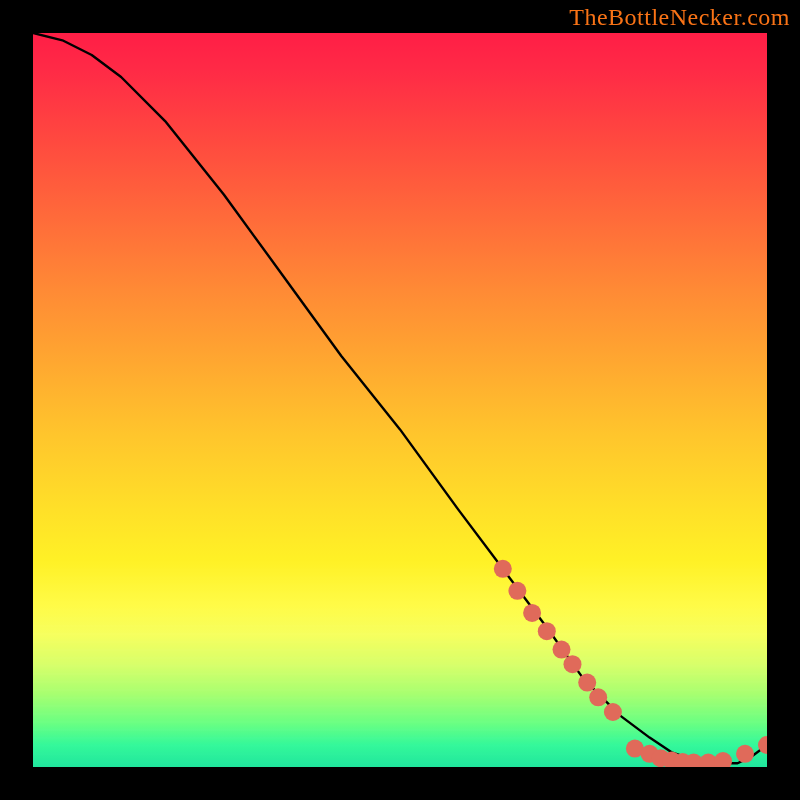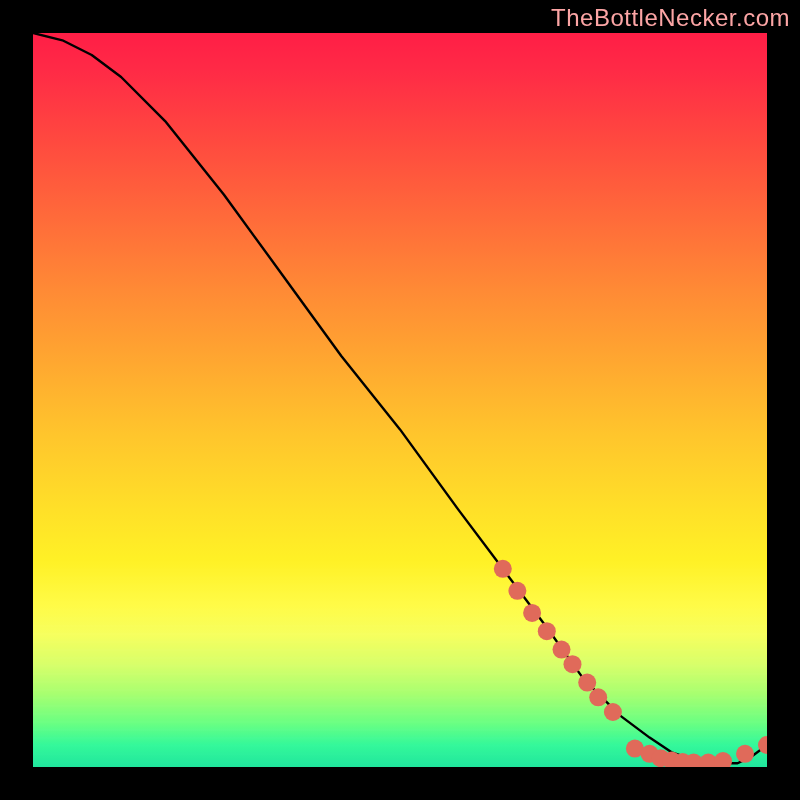--- a/index.html
+++ b/index.html
@@ -14,26 +14,26 @@
   .stage {
     position: relative;
     width: 800px;
     height: 800px;
     background: #000;
   }
   .watermark {
     position: absolute;
     top: 4px;
     right: 10px;
-    color: #fca5a5;
+    color: #f97316;
     font-size: 24px;
     font-weight: 500;
     letter-spacing: 0.5px;
     z-index: 20;
-    font-family: Liberation Sans, sans-serif;
+    font-family: Liberation Serif, serif;
   }
   .plot {
     position: absolute;
     left: 33px;
     top: 33px;
     width: 734px;
     height: 734px;
     overflow: hidden;
   }
   .gradient {

